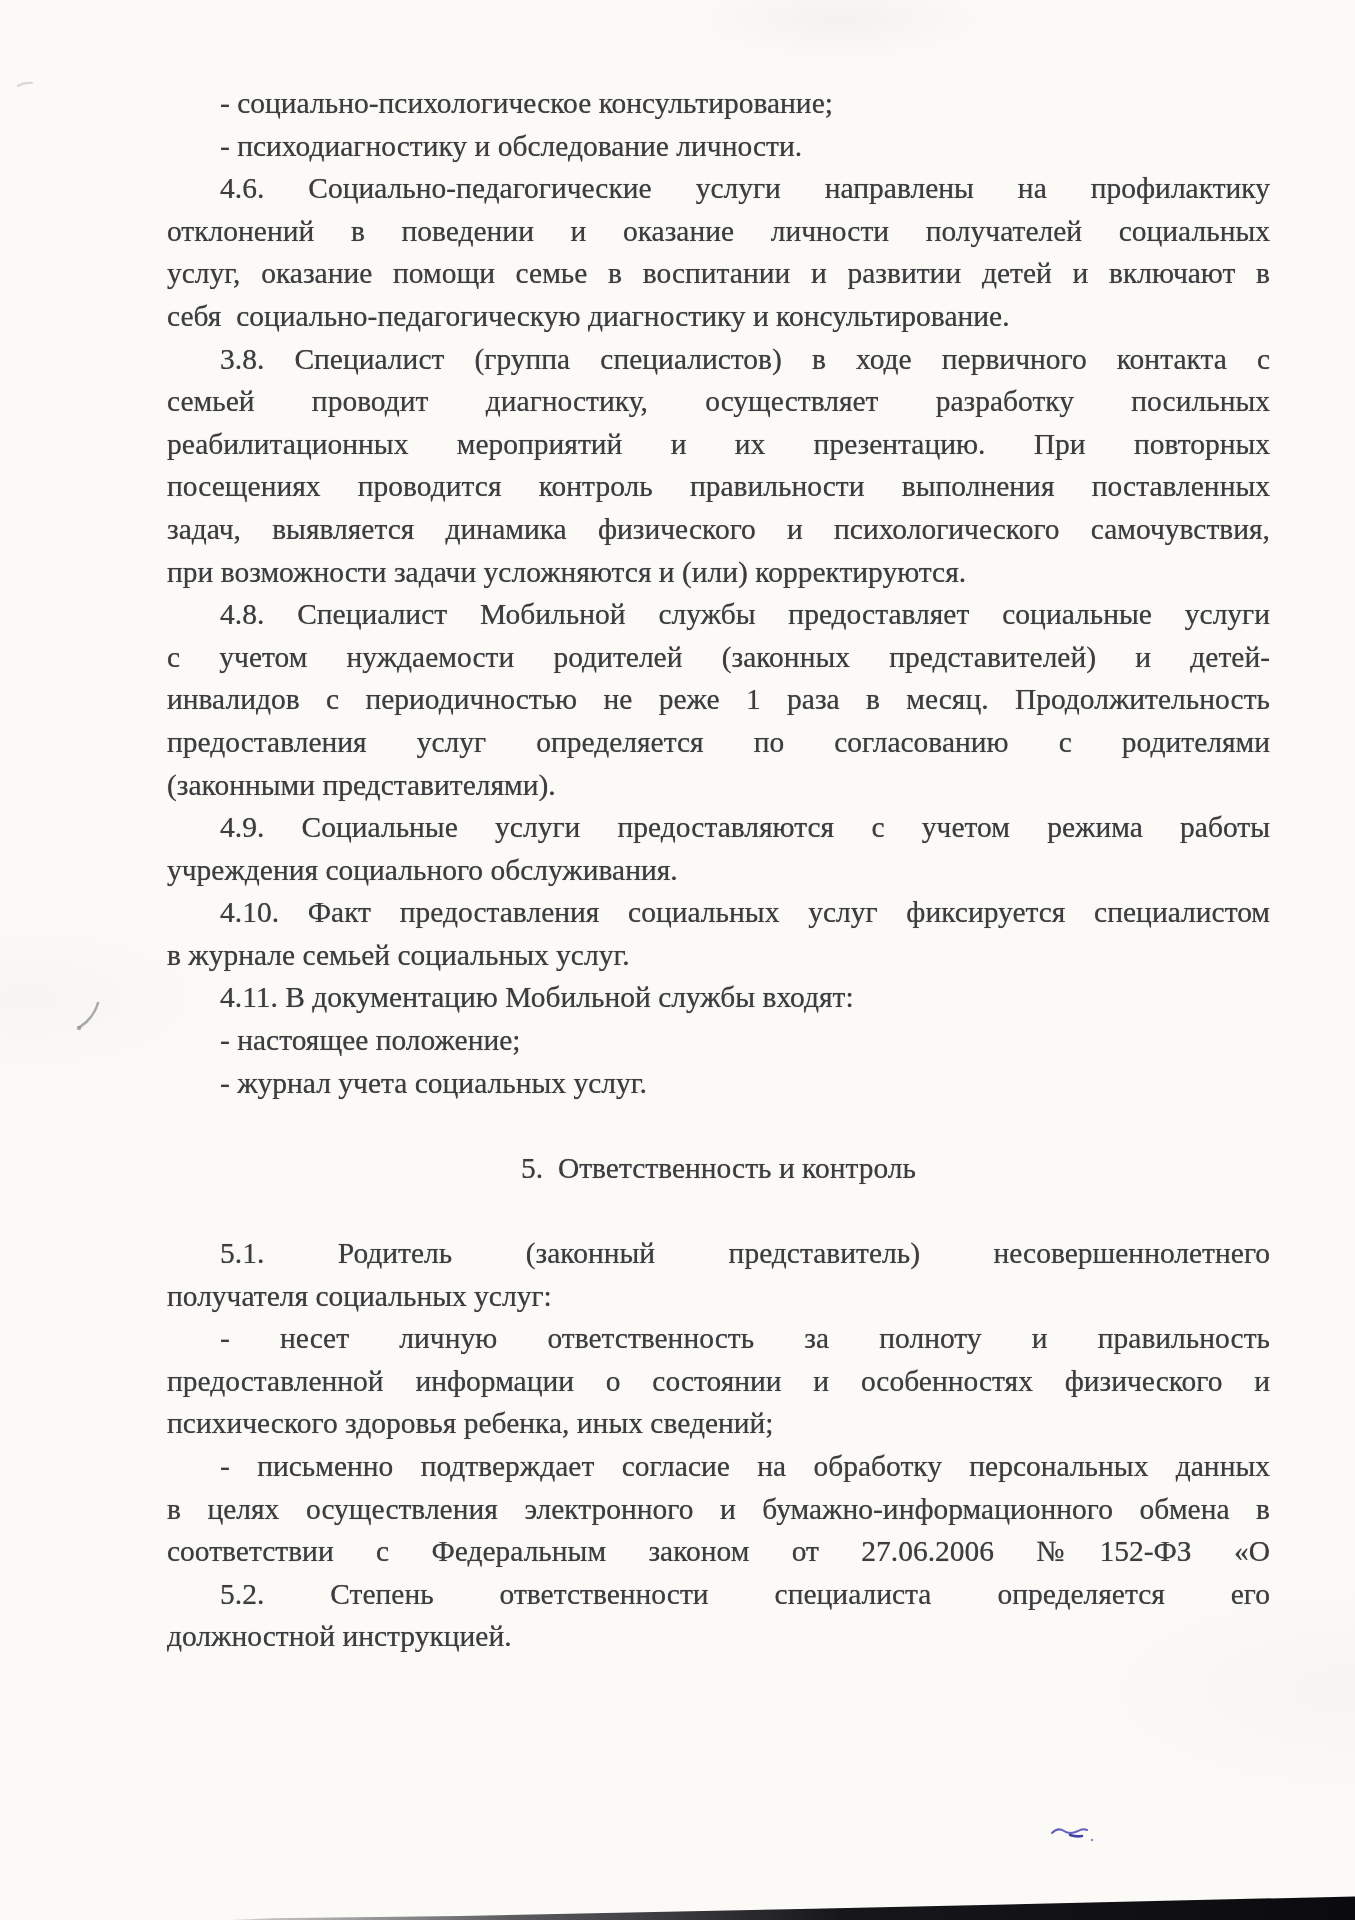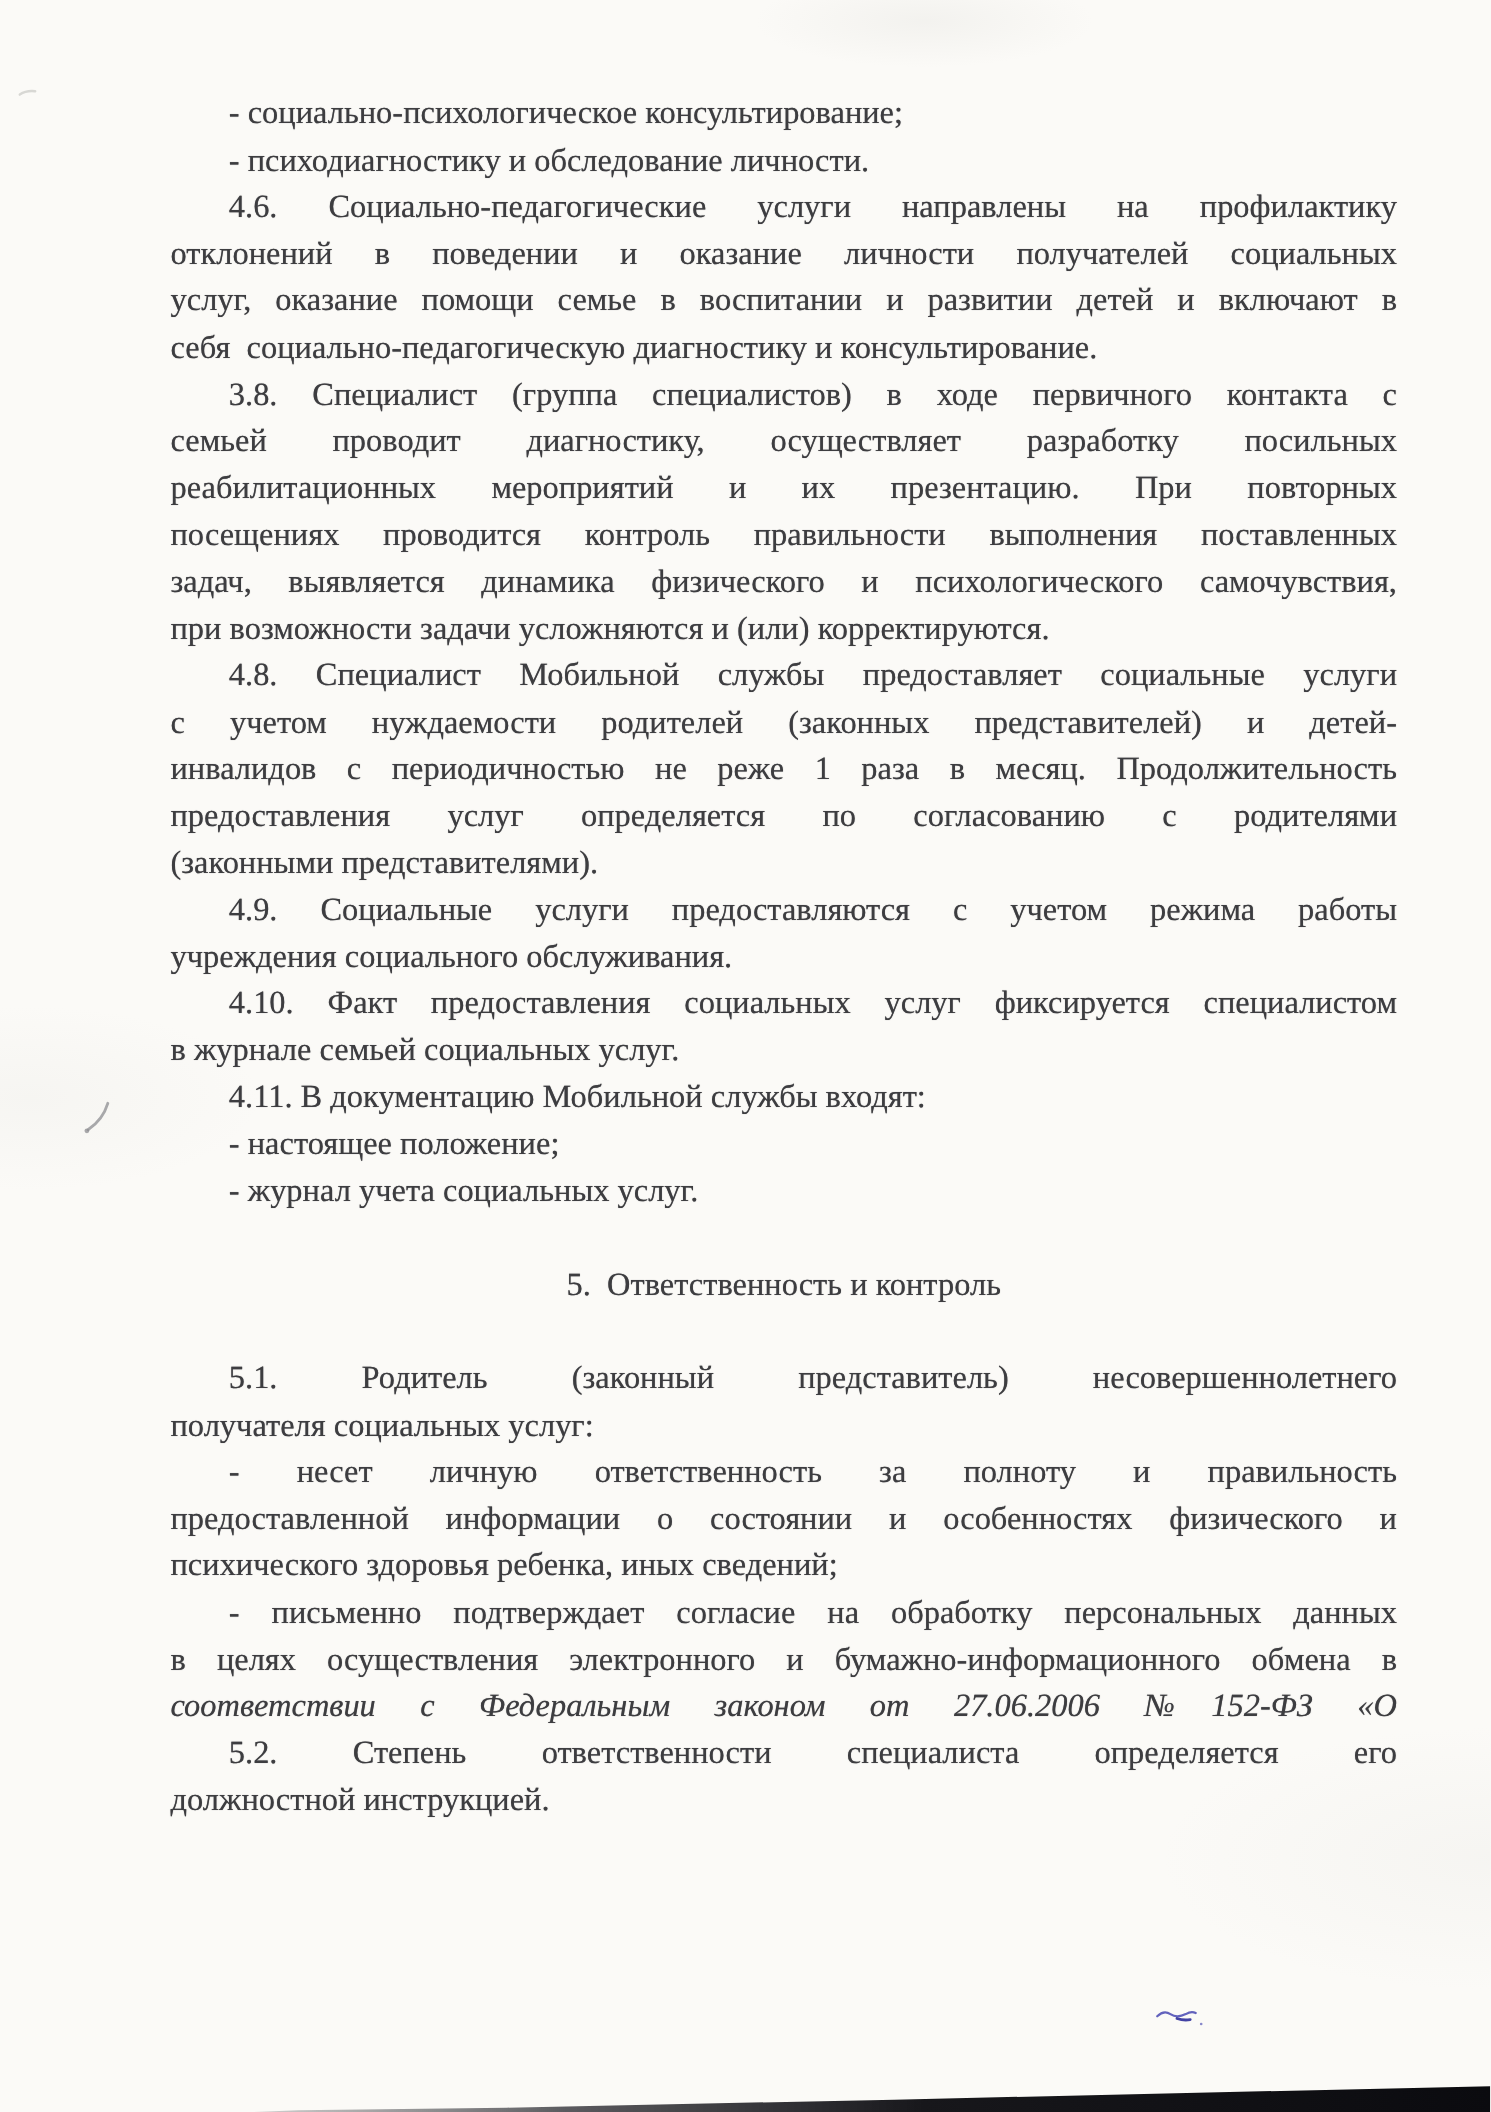--- a/index.html
+++ b/index.html
@@ -11,24 +11,24 @@
       radial-gradient(400px 160px at 100% 88%, rgba(215,215,210,0.15), rgba(215,215,210,0) 75%),
       #fbfaf7;
     font-family:"Liberation Serif","DejaVu Serif",serif;
   }
   .page { position:absolute; inset:0; }
   .text-column {
     position:absolute; left:155px; top:82px; width:1115px;
     color:#3d3d40; font-size:29.5px;
     text-shadow:0 0 0.7px rgba(58,58,62,0.75);
   }
-  .line { height:42.6px; line-height:42.6px; text-align:left; }
+  .line { height:42.6px; line-height:42.6px; text-align:left;margin-left:12px; }
   .line.j { text-align:justify; text-align-last:justify; }
   .line.ind { padding-left:53px; }
-  .line.it { font-style:italic; }
+  .line.it { }
   .line.center { text-align:center; text-align-last:center; }
   .heading { height:42.6px; line-height:42.6px; }
   .spacer { height:42.6px; }
   .scan-edge {
     position:absolute; left:0; right:0; bottom:0; height:28px;
     background:linear-gradient(to right, rgba(70,70,74,0) 10%, rgba(50,50,56,0.8) 38%, #17171b 62%, #0b0b0f);
     clip-path:polygon(17% 100%, 20% 94%, 34% 86%, 60% 60%, 100% 16%, 100% 100%);
     filter:blur(0.4px);
   }
   .mark { position:absolute; }

